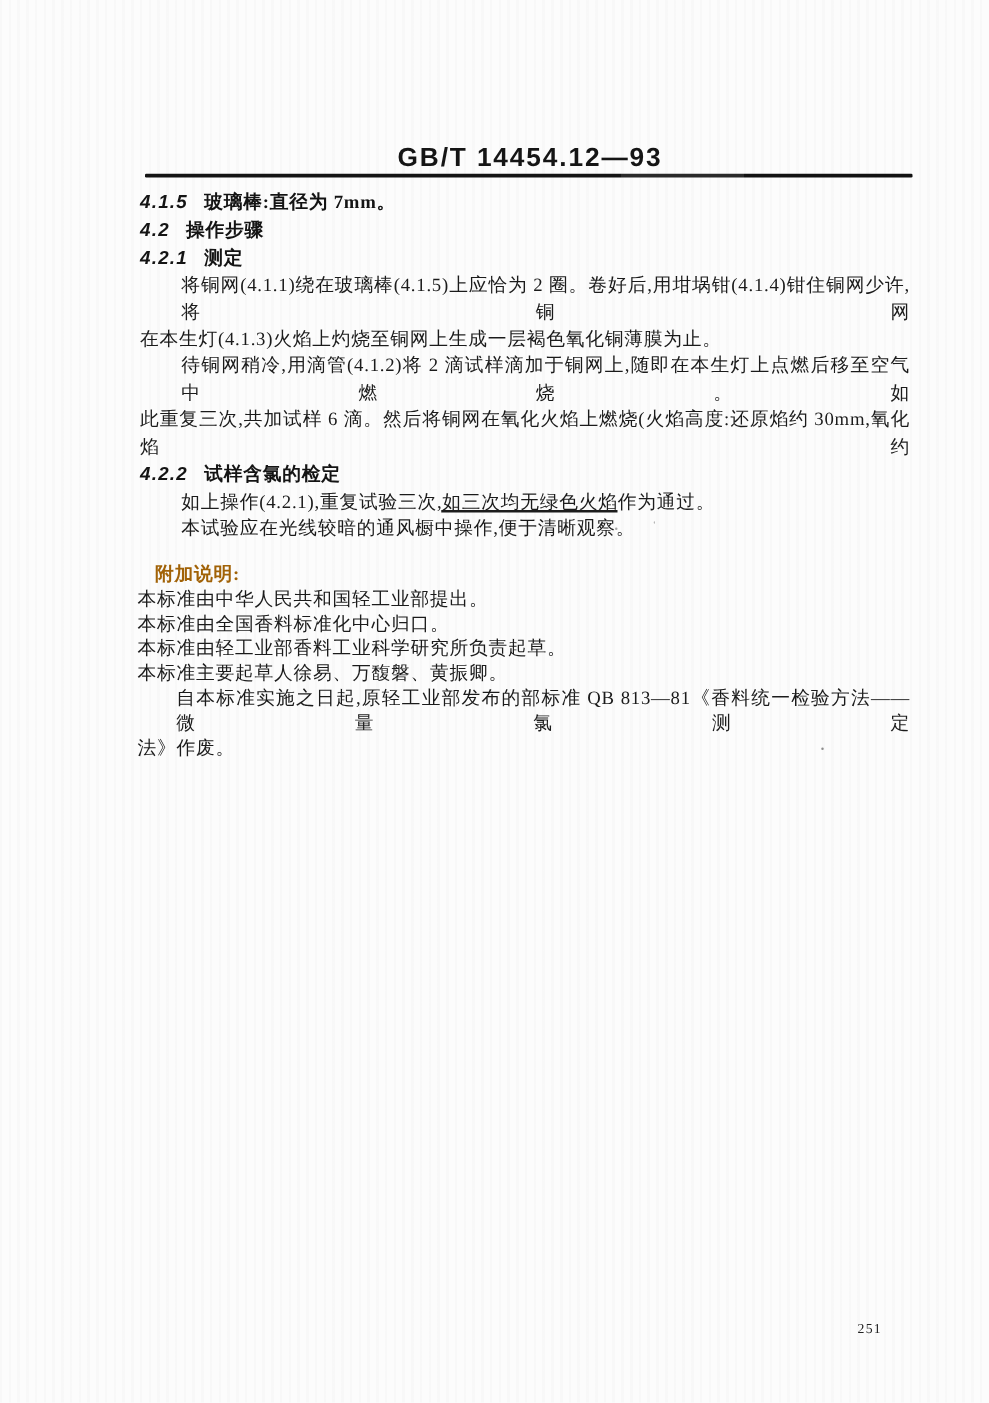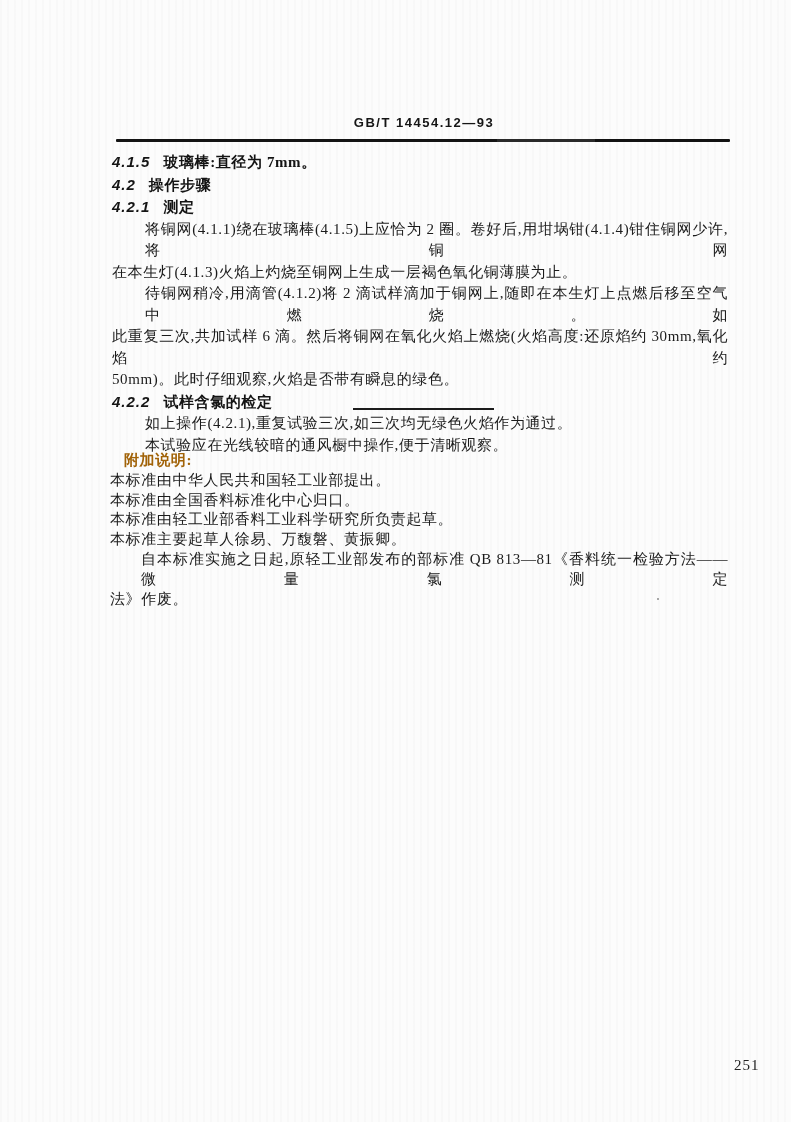--- a/index.html
+++ b/index.html
@@ -16,21 +16,21 @@
     position: absolute; inset: 0;
     background: repeating-linear-gradient(90deg,
       rgba(0,0,0,0.016) 0px, rgba(0,0,0,0.016) 2px,
       rgba(0,0,0,0.0) 2px, rgba(0,0,0,0.0) 7px);
     pointer-events: none;
   }
   .page-header {
     position: absolute; top: 115px; left: 117px; width: 614px;
     text-align: center;
     font-family: "Liberation Sans", "DejaVu Sans", sans-serif;
-    font-weight: 700; font-size: 13px; letter-spacing: 1.5px;
+    font-weight: 700; font-size: 21px; letter-spacing: 1.5px;
     color: #151515;
   }
   .header-rule {
     position: absolute; top: 139px; left: 116px; width: 614px; height: 3px;
     background: linear-gradient(90deg, #141414 0 62%, #2a2a2a 62% 78%, #121212 78% 100%);
     border-radius: 1px;
   }
   .doc-body {
     position: absolute; top: 151px; left: 112px; width: 616px;
     font-size: 15px; line-height: 21.5px; letter-spacing: 0.6px;
@@ -53,21 +53,21 @@
   .notes {
     position: absolute; top: 451px; left: 110px; width: 618px;
     font-size: 15px; line-height: 19.8px; letter-spacing: 0.6px;
   }
   .notes-heading { font-weight: 700; padding-left: 14px; color: #a16207; }
   .nline { text-align: justify; text-justify: inter-character; }
   .nline.ind2 { padding-left: 31px; }
   .nline.stretch { text-align-last: justify; }
   .page-number {
     position: absolute; top: 1057px; left: 686px;
-    font-size: 15px; letter-spacing: 1px; color: #222; margin-left: 48px;
+    font-size: 11px; letter-spacing: 1px; color: #222;
   }
   .speck { position: absolute; border-radius: 50%; background: #8d8d8d; }
   .speck.s1 { left: 657px; top: 598px; width: 2px; height: 2px; }
   .speck.s2 { left: 492px; top: 422px; width: 2px; height: 2px; background: #a5a5a5; }
   .speck.s3 { left: 523px; top: 417px; width: 1px; height: 2px; background: #b5b5b5; }
 </style>
 </head>
 <body>
 
 <div class="scan-texture"></div>
@@ -84,21 +84,20 @@
   </div>
   <div class="clause-line">
     <span class="clause-num">4.2.1</span><span class="clause-title">测定</span>
   </div>
 
   <div class="bline ind stretch">将铜网(4.1.1)绕在玻璃棒(4.1.5)上应恰为 2 圈。卷好后,用坩埚钳(4.1.4)钳住铜网少许,将铜网</div>
   <div class="bline">在本生灯(4.1.3)火焰上灼烧至铜网上生成一层褐色氧化铜薄膜为止。</div>
 
   <div class="bline ind stretch">待铜网稍冷,用滴管(4.1.2)将 2 滴试样滴加于铜网上,随即在本生灯上点燃后移至空气中燃烧。如</div>
   <div class="bline stretch">此重复三次,共加试样 6 滴。然后将铜网在氧化火焰上燃烧(火焰高度:还原焰约 30mm,氧化焰约</div>
-  <div class="bline">50mm)。此时仔细观察,火焰是否带有瞬息的绿色。</div>
 
   <div class="clause-line">
     <span class="clause-num">4.2.2</span><span class="clause-title">试样含氯的检定</span>
   </div>
 
   <div class="bline ind">如上操作(4.2.1),重复试验三次,如三次均无绿色火焰作为通过。</div>
   <div class="bline ind">本试验应在光线较暗的通风橱中操作,便于清晰观察。</div>
 </div>
 
 <div class="section-divider"></div>

